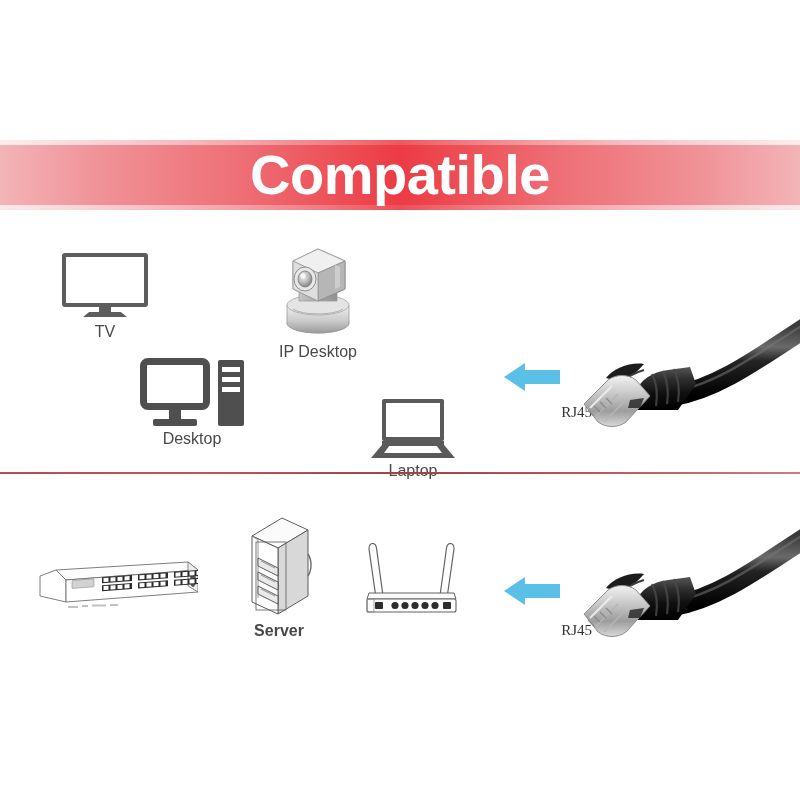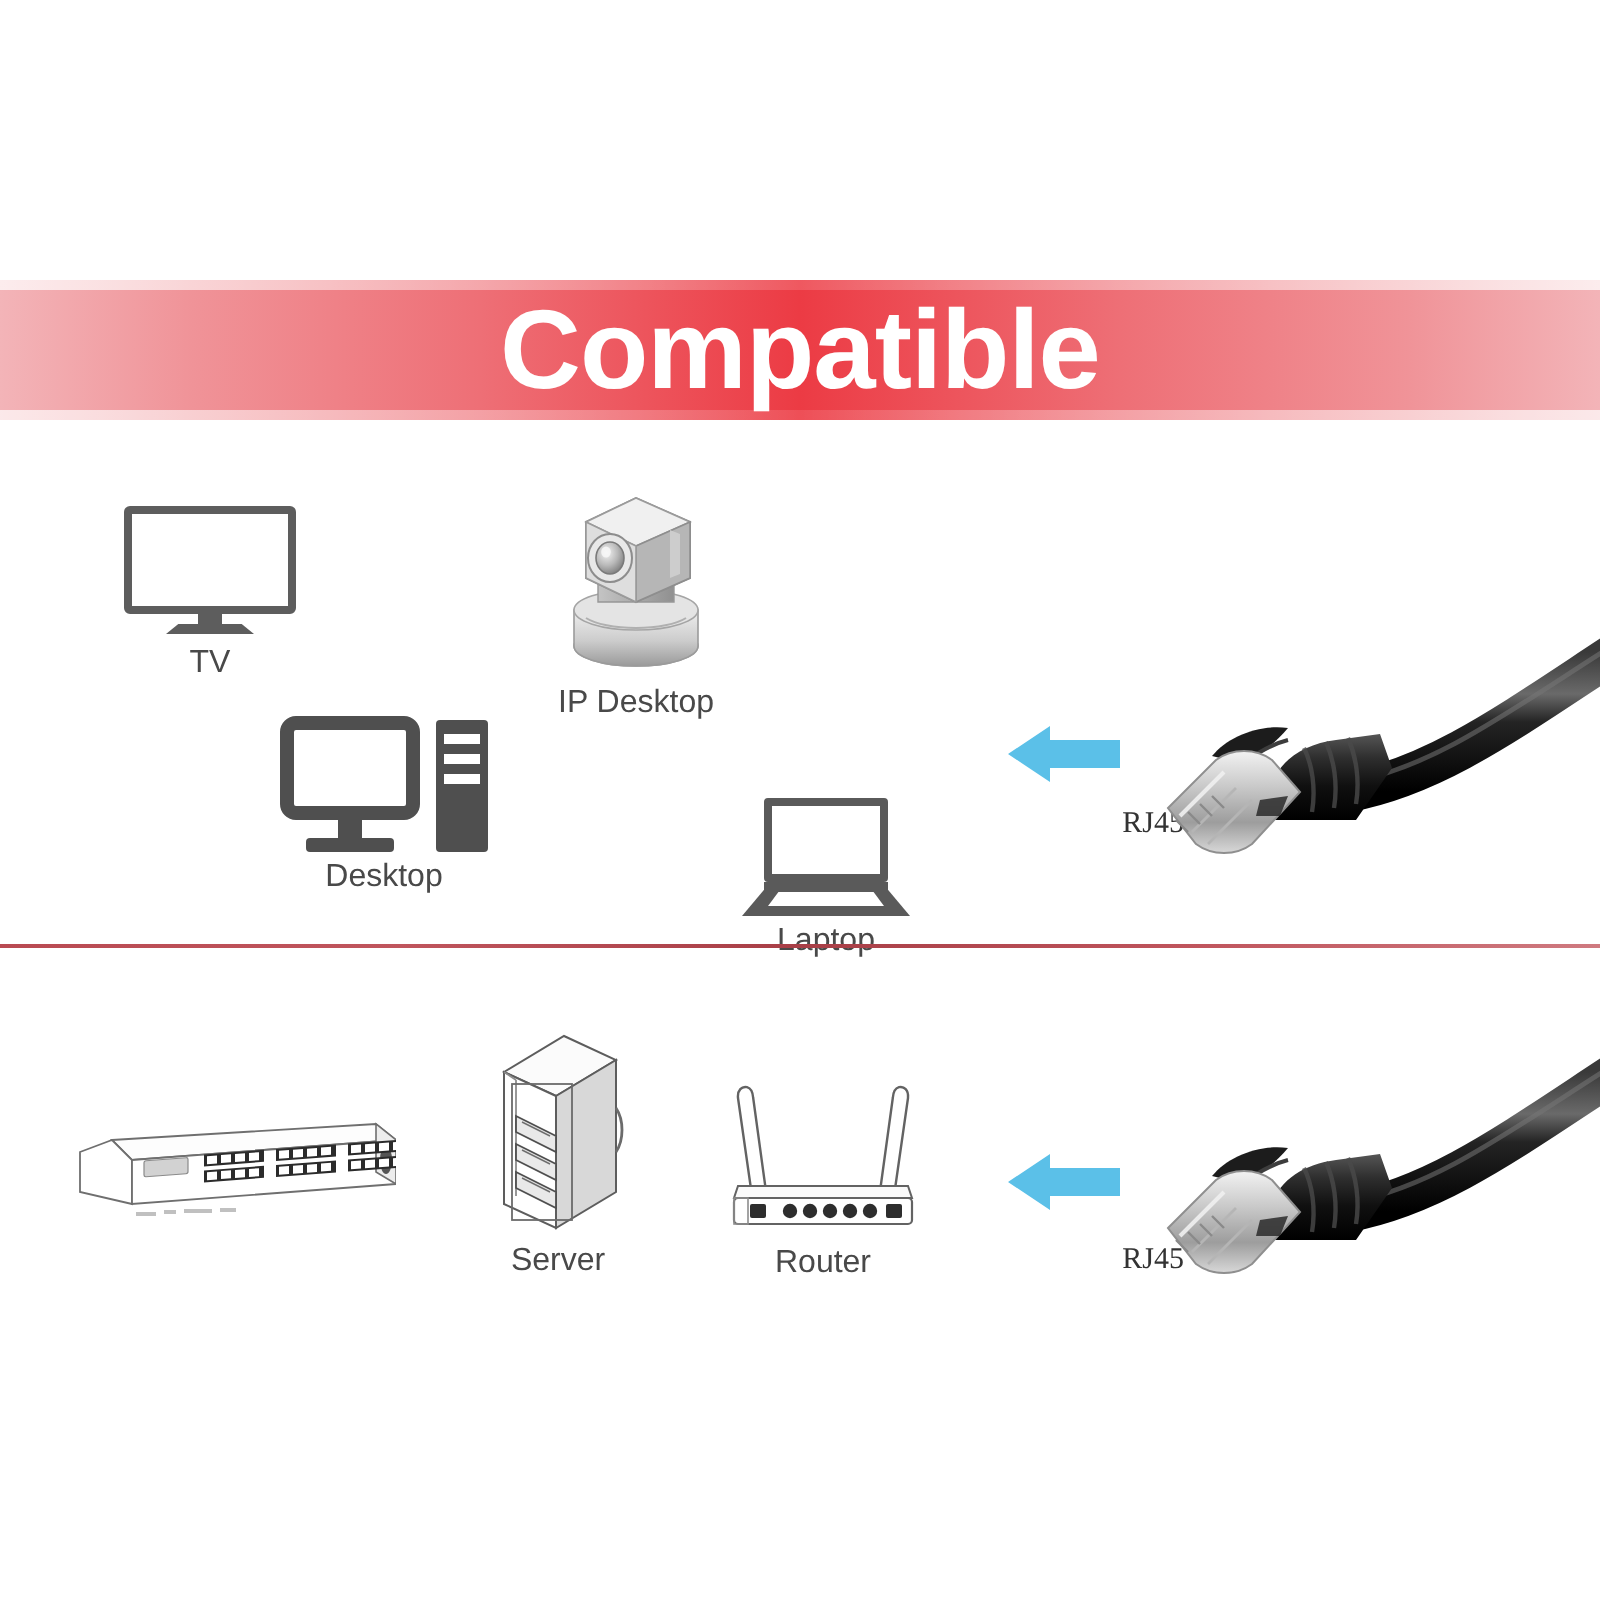--- a/index.html
+++ b/index.html
@@ -422,21 +422,21 @@
       <g stroke="#6e6e6e" stroke-width="0.7" fill="none">
         <path d="M15,47 L29,54"></path>
         <path d="M15,61 L29,68"></path>
         <path d="M15,75 L29,82"></path>
       </g>
 
       <rect x="10" y="28" width="30" height="68" fill="none" stroke="#6b6b6b" stroke-width="0.9"></rect>
 
       <path d="M62,40 C66,46 66,56 62,62" stroke="#6b6b6b" stroke-width="1.4" fill="none"></path>
     </svg>
-    <div class="node-label" style="top:108px;">Server</div>
+    <div class="node-label" style="top:108px;font-weight:bold;">Server</div>
   </div>
 
   <div class="node" style="left:363px; top:533px; width:97px; height:84px;">
     <svg width="97" height="84" viewBox="0 0 97 84">
 
       <path d="M14,72 L6,16 C5.6,12 8,10 10.5,10.6 C12.6,11.2 13.4,13 13.6,16 L21,70 Z" fill="#ffffff" stroke="#636363" stroke-width="1.2" stroke-linejoin="round"></path>
 
       <path d="M83,72 L91,16 C91.4,12 89,10 86.5,10.6 C84.4,11.2 83.6,13 83.4,16 L76,70 Z" fill="#ffffff" stroke="#636363" stroke-width="1.2" stroke-linejoin="round"></path>
 
       <path d="M4,66 L93,66 L91,60 L6,60 Z" fill="#fafafa" stroke="#636363" stroke-width="1"></path>
@@ -448,21 +448,20 @@
       <circle cx="32" cy="72.5" r="3.6" fill="#2d2d2d"></circle>
       <circle cx="42" cy="72.5" r="3.6" fill="#2d2d2d"></circle>
       <circle cx="52" cy="72.5" r="3.6" fill="#2d2d2d"></circle>
       <circle cx="62" cy="72.5" r="3.6" fill="#2d2d2d"></circle>
       <circle cx="72" cy="72.5" r="3.6" fill="#2d2d2d"></circle>
 
       <rect x="80" y="69" width="8" height="7" rx="1" fill="#2d2d2d"></rect>
 
       <rect x="4" y="66" width="7" height="13" fill="none" stroke="#8c8c8c" stroke-width="0.8"></rect>
     </svg>
-    <div class="node-label" style="top:90px;">Router</div>
   </div>
 
   <div class="node" style="left:504px; top:574px; width:56px; height:34px;">
     <svg class="arrow-left" viewBox="0 0 56 34">
       <path d="M0,17 L21,3 L21,10 L56,10 L56,24 L21,24 L21,31 Z" fill="#5bc0e8"></path>
     </svg>
     <div class="rj45-label" style="top:48px;">RJ45</div>
   </div>
 
   <div class="cable-wrap" style="left:578px; top:528px;">

